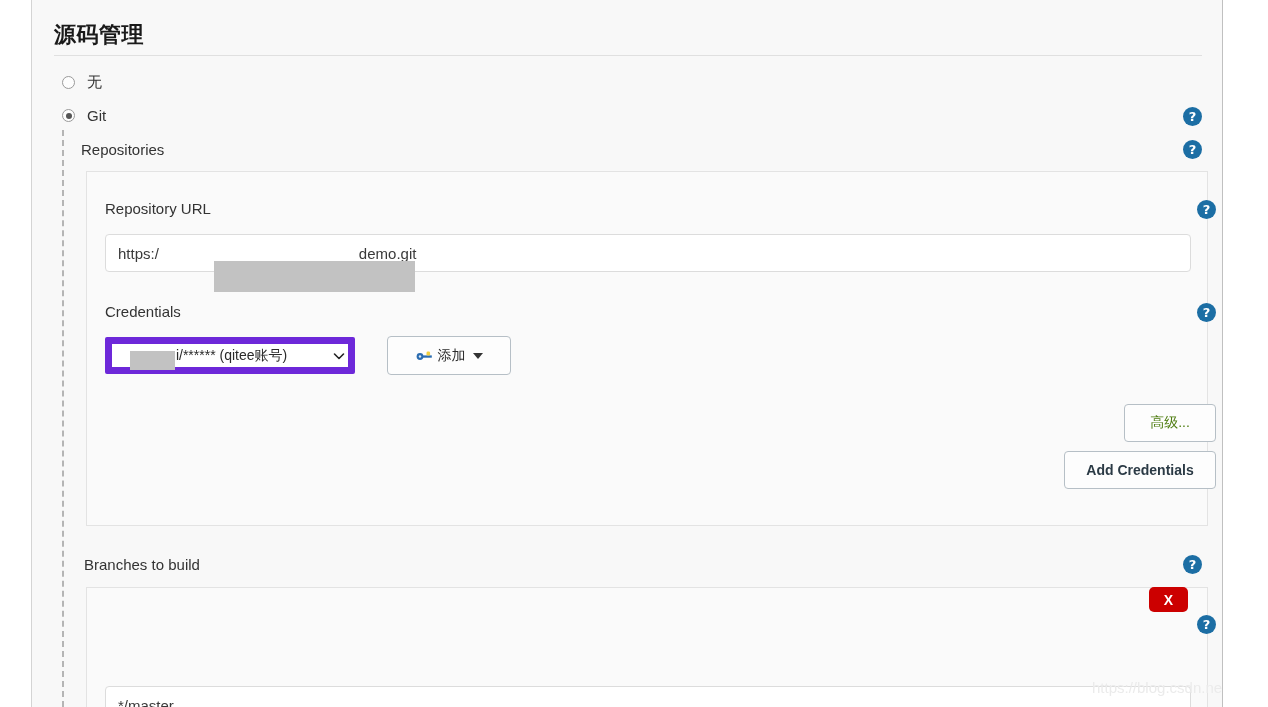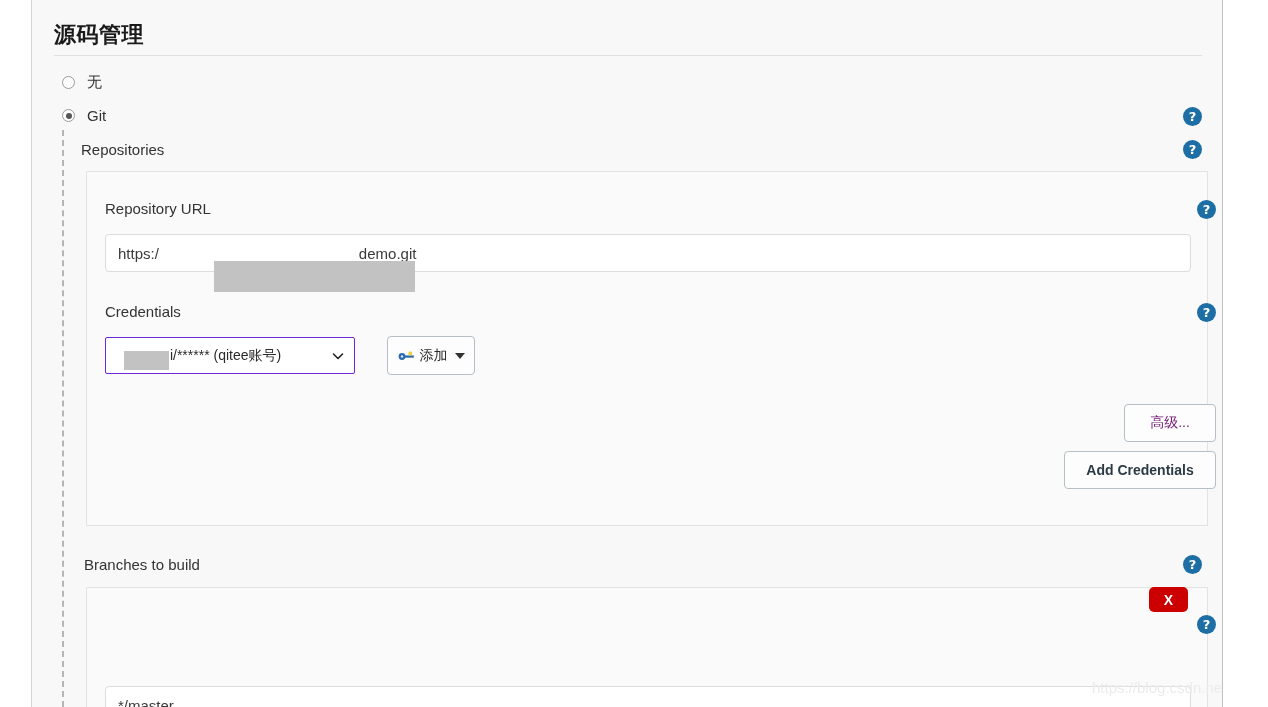--- a/index.html
+++ b/index.html
@@ -166,21 +166,21 @@
   }
 
   
   #select-credentials {
     position: absolute;
     left: 18px;
     top: 165px;
     width: 250px;
     height: 37px;
     background: #ffffff;
-    border: 1px solid #6d28d9;
+    border: 7px solid #6d28d9;
     border-radius: 2px;
     box-sizing: border-box;
     display: flex;
     align-items: center;
     padding: 0 10px;
     font-size: 14px;
     color: #2b2b2b;
     gap: 40px;
   }
   #select-credentials .sel-text {
@@ -193,21 +193,21 @@
     width: 12px;
     height: 12px;
     flex: none;
     margin-left: 6px;
   }
 
   #add-credential-button {
     position: absolute;
     left: 300px;
     top: 164px;
-    width: 88px;
+    width: 124px;
     height: 39px;
     background: #fdfdfd;
     border: 1px solid #b6bfc6;
     border-radius: 4px;
     box-sizing: border-box;
     display: flex;
     align-items: center;
     justify-content: center;
     gap: 5px;
     font-size: 14px;
@@ -228,21 +228,21 @@
   .plain-button {
     position: absolute;
     background: #fdfdfd;
     border: 1px solid #b6bfc6;
     border-radius: 4px;
     box-sizing: border-box;
     display: flex;
     align-items: center;
     justify-content: center;
     font-size: 14px;
-    color: #701a75;
+    color: #4d7c0f;
     cursor: pointer;
   }
   #advanced-button {
     left: 1037px;
     top: 232px;
     width: 92px;
     height: 38px;
   }
   #add-repository-button {
     left: 977px;

